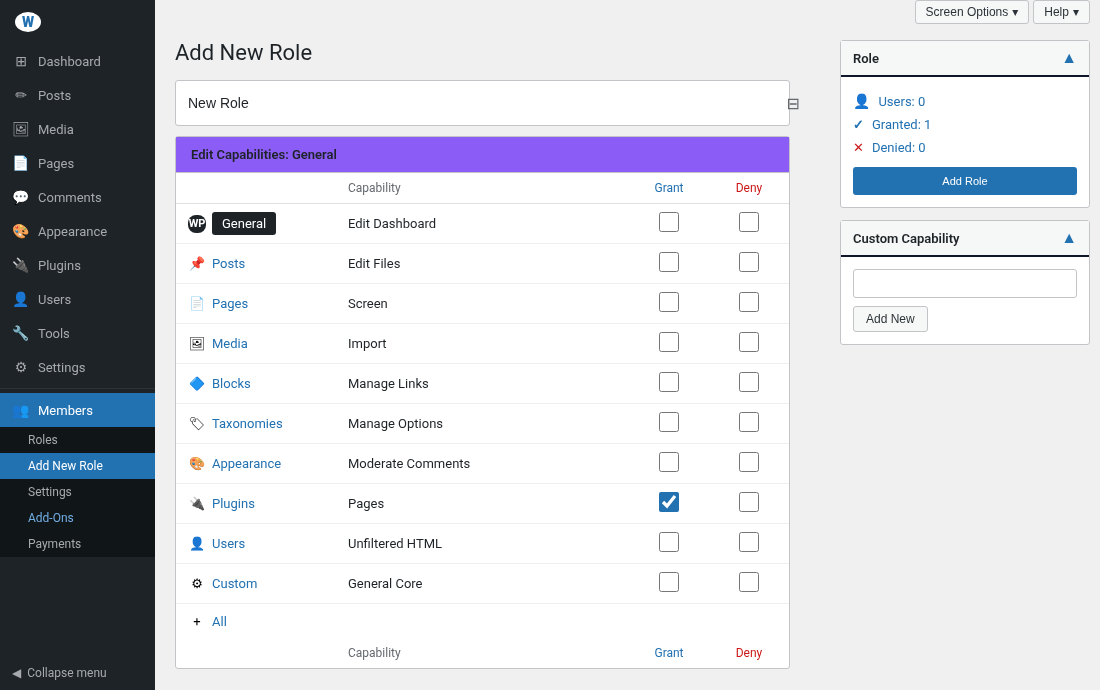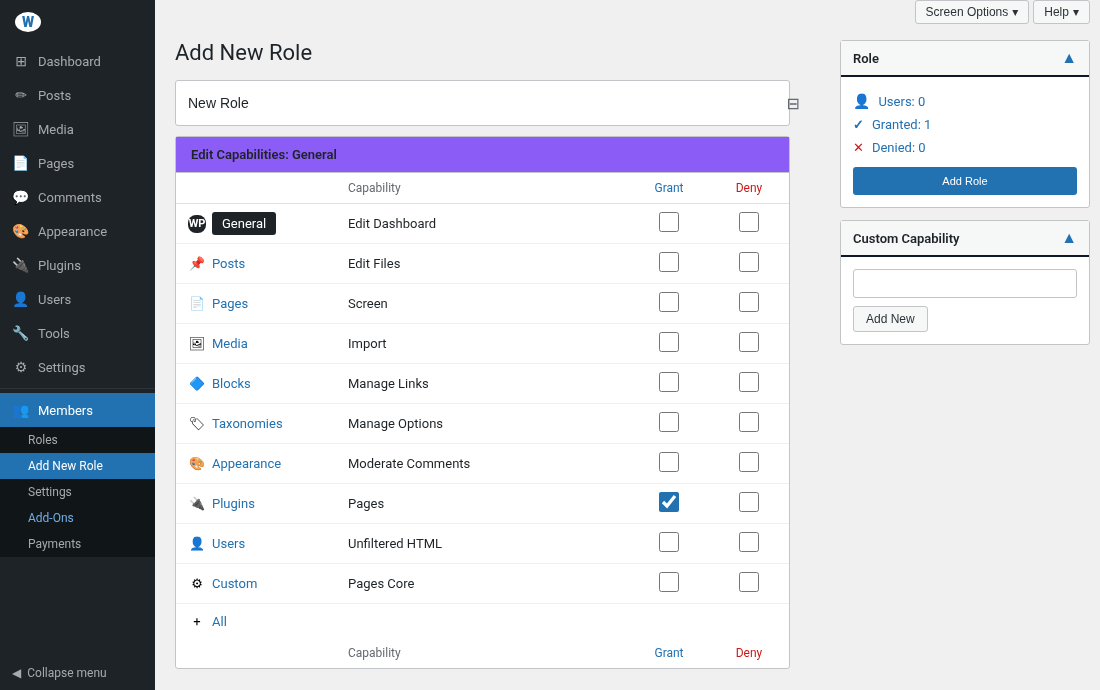--- a/index.html
+++ b/index.html
@@ -277,21 +277,21 @@
             <td class="center"><input type="checkbox" class="cap-grant" style=""></td>
             <td class="center"><input type="checkbox" class="cap-deny" style=""></td>
           </tr>
           <tr>
             <td>
               <div class="cat-cell">
                 <span class="cat-icon">⚙</span>
                 <a class="cat-link">Custom</a>
               </div>
             </td>
-            <td class="cap-name">Pages Core</td>
+            <td class="cap-name">General Core</td>
             <td class="center"><input type="checkbox" class="cap-grant" style=""></td>
             <td class="center"><input type="checkbox" class="cap-deny" style=""></td>
           </tr>
           <tr>
             <td>
               <div class="cat-cell">
                 <span class="cat-icon">+</span>
                 <a class="cat-link">All</a>
               </div>
             </td>

